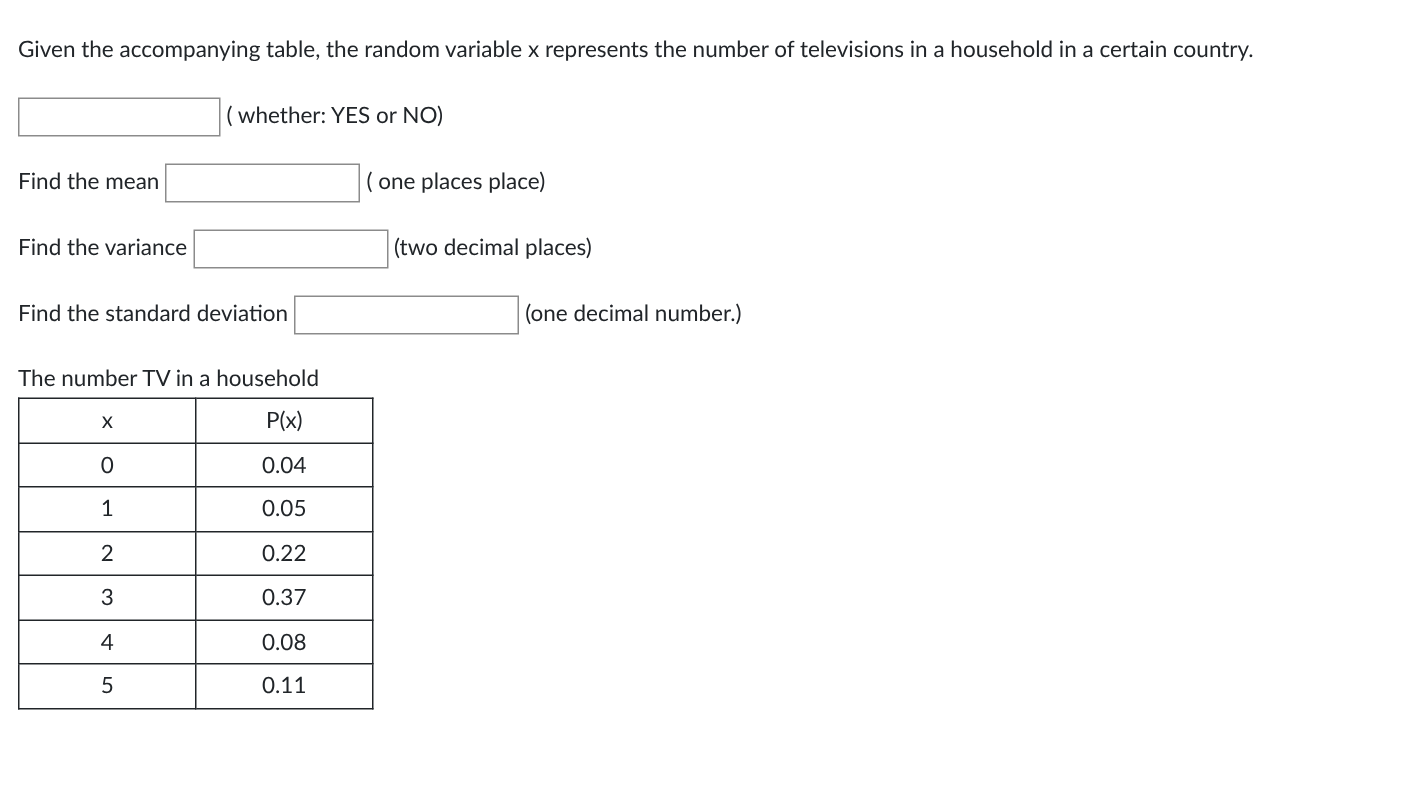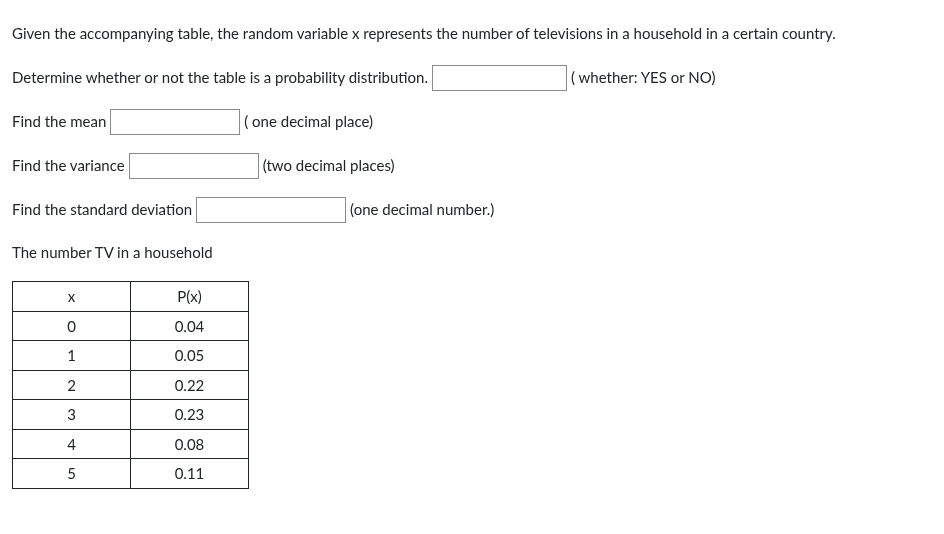--- a/index.html
+++ b/index.html
@@ -24,49 +24,48 @@
     border: 1px solid #8b8b8b;
     height: 26px;
     padding: 2px 6px;
     font-size: 15px;
   }
   .w-lg { width: 135px; }
   .w-md { width: 130px; }
   .w-sm { width: 150px; }
   .table-caption {
     margin-top: 10px;
-    margin-bottom: 18px;
+    margin-bottom: 2px;
   }
   table.data {
     border-collapse: collapse;
   }
   table.data th, table.data td {
     border: 1px solid #212529;
     text-align: center;
     font-weight: normal;
     padding: 3px 0;
     width: 118px;
     font-size: 15px;
   }
 </style>
 </head>
 <body>
 
 <div class="row intro">Given the accompanying table, the random variable x represents the number of televisions in a household in a certain country.</div>
 
 <div class="row">
-  <span>Determine whether or not the table is a probability distribution.</span>
   <input class="answer-box w-lg" type="text" style="">
   <span>( whether: YES or NO)</span>
 </div>
 
 <div class="row">
   <span>Find the mean</span>
   <input class="answer-box w-md" type="text" style="">
-  <span>( one decimal place)</span>
+  <span>( one places place)</span>
 </div>
 
 <div class="row">
   <span>Find the variance</span>
   <input class="answer-box w-md" type="text" style="">
   <span>(two decimal places)</span>
 </div>
 
 <div class="row">
   <span>Find the standard deviation</span>
@@ -88,21 +87,21 @@
   <tr>
     <td>1</td>
     <td>0.05</td>
   </tr>
   <tr>
     <td>2</td>
     <td>0.22</td>
   </tr>
   <tr>
     <td>3</td>
-    <td>0.23</td>
+    <td>0.37</td>
   </tr>
   <tr>
     <td>4</td>
     <td>0.08</td>
   </tr>
   <tr>
     <td>5</td>
     <td>0.11</td>
   </tr>
 </tbody>

